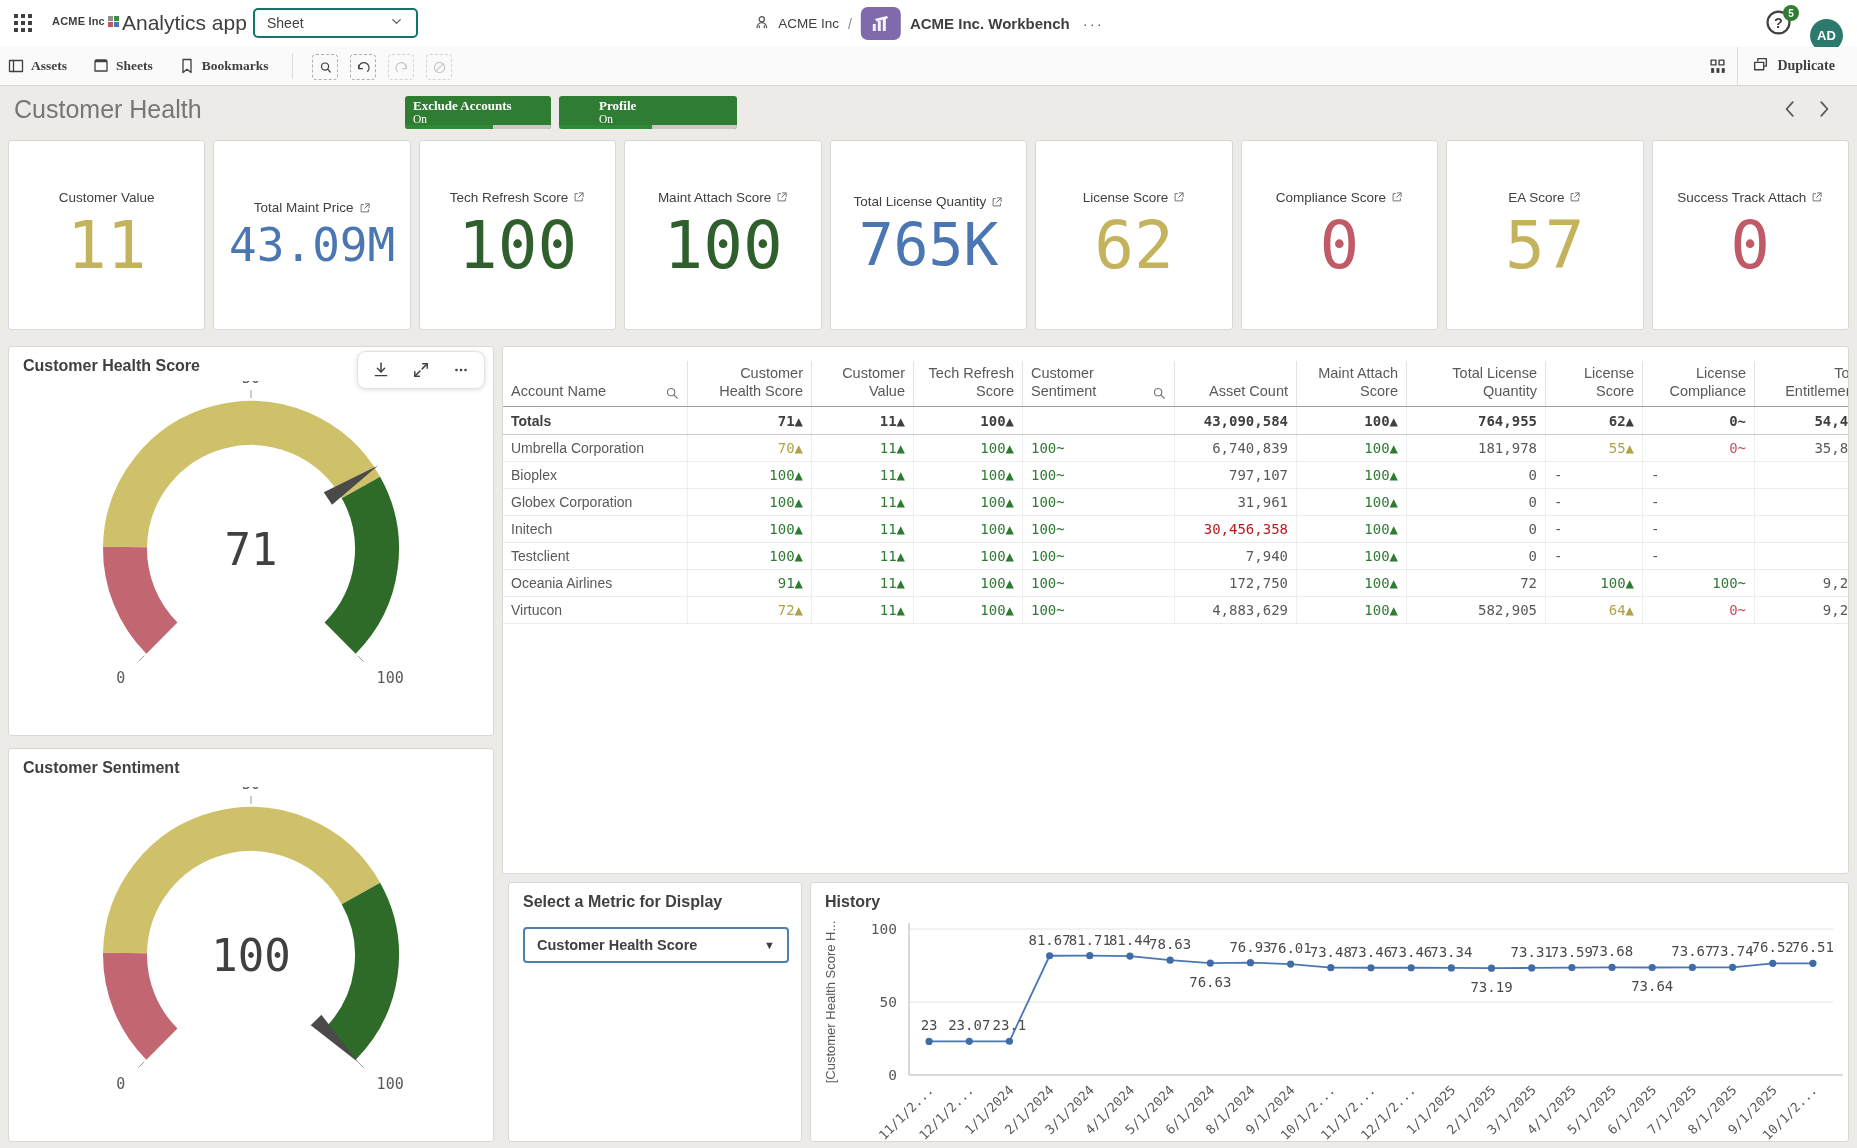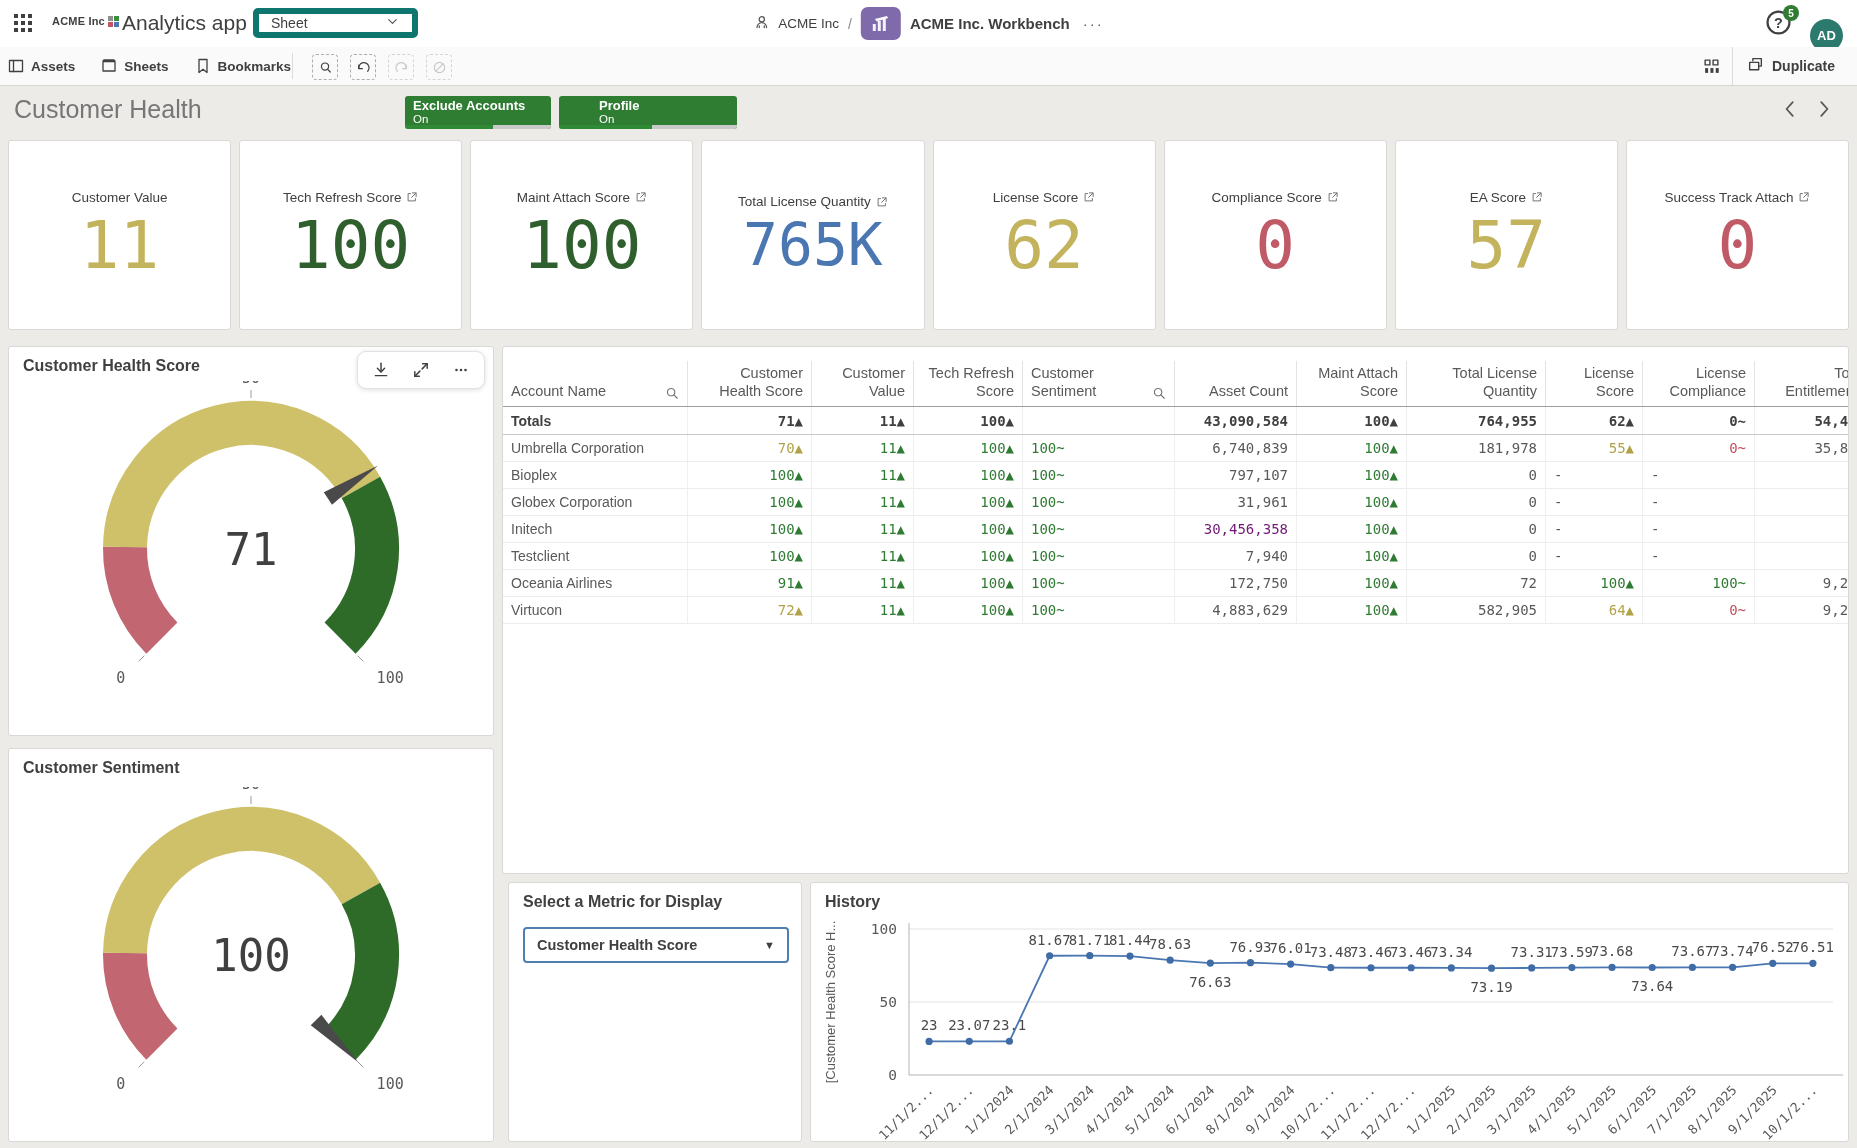--- a/index.html
+++ b/index.html
@@ -6,32 +6,32 @@
   #app{position:relative;width:1857px;height:1148px;background:#edebe8;overflow:hidden;}
   .mono{font-family:"DejaVu Sans Mono",monospace;}
   
   #topbar{position:absolute;left:0;top:0;width:1857px;height:47px;background:#fff;border-bottom:1px solid #d9d9d9;}
   #grid-menu{position:absolute;left:12px;top:12px;width:24px;height:24px;cursor:pointer;}
   #logo{position:absolute;left:52px;top:15px;display:flex;align-items:center;gap:3px;}
   #logo .logo-text{font-size:11px;font-weight:700;color:#404040;letter-spacing:.2px;}
   .logo-sq{width:11px;height:11px;display:grid;grid-template-columns:5px 5px;grid-template-rows:5px 5px;gap:1px;}
   .logo-sq i{display:block;}
   #app-title{position:absolute;left:122px;top:11px;font-size:21px;color:#404040;}
-  #sheet-select{position:absolute;left:253px;top:8px;width:165px;height:30px;border:6px solid #0f766e;border-radius:5px;background:#fff;display:flex;align-items:center;justify-content:space-between;padding:0 12px;box-sizing:border-box;font-size:14px;color:#404040;cursor:pointer;}
+  #sheet-select{position:absolute;left:253px;top:8px;width:165px;height:30px;border:2px solid #0f766e;border-radius:5px;background:#fff;display:flex;align-items:center;justify-content:space-between;padding:0 12px;box-sizing:border-box;font-size:14px;color:#404040;cursor:pointer;}
   #crumbs{position:absolute;left:50%;top:0;height:47px;transform:translateX(-50%);display:flex;align-items:center;gap:9px;}
   #crumbs .org{font-size:13.5px;color:#404040;}
   #crumbs .slash{color:#8b8b8b;font-size:14px;}
   #wb-icon{width:40px;height:33px;border-radius:7px;background:#7f6bab;display:flex;align-items:center;justify-content:center;}
   #crumbs .wb{font-size:15px;font-weight:700;color:#404040;}
   #crumbs .dots{color:#595959;font-size:15px;letter-spacing:2px;margin-left:4px;cursor:pointer;}
   #help-wrap{position:absolute;right:62px;top:9px;width:30px;height:30px;cursor:pointer;}
   #help-badge{position:absolute;right:-4px;top:-4px;width:16px;height:16px;border-radius:50%;background:#2f7d32;color:#fff;font-size:10px;font-weight:700;display:flex;align-items:center;justify-content:center;}
   #avatar{position:absolute;right:14px;top:19px;width:33px;height:33px;border-radius:50%;background:#2b7a6d;color:#fff;font-size:13px;font-weight:700;display:flex;align-items:center;justify-content:center;cursor:pointer;}
   
-  #toolbar{position:absolute;left:0;top:47px;width:1857px;height:38px;background:#fafafa;border-bottom:1px solid #d6d6d6;}
+  #toolbar{position:absolute;left:0;top:47px;width:1857px;height:38px;background:#fafafa;border-bottom:1px solid #d6d6d6;font-family:Liberation Serif, serif;}
   #nav-tabs{position:absolute;left:8px;top:0;height:38px;display:flex;align-items:center;gap:26px;}
   .nav-tab{display:flex;align-items:center;gap:7px;font-size:13.5px;font-weight:700;color:#404040;cursor:pointer;}
   #tab-sep{position:absolute;left:292px;top:6px;width:1px;height:26px;background:#dcdcdc;}
   #sel-tools{position:absolute;left:312px;top:7px;display:flex;gap:12px;}
   .sel-tool{width:24px;height:24px;border:1px dashed #adadad;border-radius:4px;display:flex;align-items:center;justify-content:center;cursor:pointer;background:transparent;}
   .sel-tool.disabled{border-color:#d4d4d4;cursor:default;}
   #chips{position:absolute;left:405px;top:49px;display:flex;gap:8px;}
   .chip{width:146px;height:33px;border-radius:3px;overflow:hidden;cursor:pointer;position:relative;color:#fff;}
   .chip .chip-title{font-size:13px;font-weight:700;padding:3px 8px 0;line-height:14px;}
   .chip .chip-state{font-size:11.5px;padding:0 8px;line-height:13px;}
@@ -236,20 +236,31 @@
 
   <div id="kpi-row">
       <div class="kpi-card">
         <div class="kpi-label">
           <span>Customer Value</span>
         </div>
         <div class="kpi-value mono" style="color: rgb(194, 179, 92); font-size: 66px;">11</div>
       </div>
       <div class="kpi-card">
         <div class="kpi-label">
+          <span>Total Maint Price</span>
+          <svg width="12" height="12" viewBox="0 0 16 16">
+            <path d="M6 3.5 H2.8 v9.7 h9.7 V10" fill="none" stroke="#707070" stroke-width="1.3" stroke-linecap="round" stroke-linejoin="round"></path>
+            <path d="M8.5 2.5 h5 v5" fill="none" stroke="#707070" stroke-width="1.3" stroke-linecap="round" stroke-linejoin="round"></path>
+            <path d="M13.2 2.8 L7.5 8.5" fill="none" stroke="#707070" stroke-width="1.3" stroke-linecap="round" stroke-linejoin="round"></path>
+          </svg>
+        </div>
+        <div class="kpi-value mono" style="color: rgb(74, 119, 178); font-size: 46px;">43.09M</div>
+      </div>
+      <div class="kpi-card">
+        <div class="kpi-label">
           <span>Tech Refresh Score</span>
           <svg width="12" height="12" viewBox="0 0 16 16">
             <path d="M6 3.5 H2.8 v9.7 h9.7 V10" fill="none" stroke="#707070" stroke-width="1.3" stroke-linecap="round" stroke-linejoin="round"></path>
             <path d="M8.5 2.5 h5 v5" fill="none" stroke="#707070" stroke-width="1.3" stroke-linecap="round" stroke-linejoin="round"></path>
             <path d="M13.2 2.8 L7.5 8.5" fill="none" stroke="#707070" stroke-width="1.3" stroke-linecap="round" stroke-linejoin="round"></path>
           </svg>
         </div>
         <div class="kpi-value mono" style="color: rgb(46, 95, 44); font-size: 66px;">100</div>
       </div>
       <div class="kpi-card">
@@ -502,21 +513,21 @@
             <td class="mono" style="text-align: left; color: rgb(89, 89, 89);">-</td>
             <td class="mono" style="text-align: left; color: rgb(89, 89, 89);">-</td>
             <td class="mono" style="text-align: right; color: rgb(89, 89, 89);">0</td>
           </tr>
           <tr class="">
             <td class="acct-name" style="text-align: left;">Initech</td>
             <td class="mono" style="text-align: right; color: rgb(47, 123, 51);">100▲</td>
             <td class="mono" style="text-align: right; color: rgb(47, 123, 51);">11▲</td>
             <td class="mono" style="text-align: right; color: rgb(47, 123, 51);">100▲</td>
             <td class="mono" style="text-align: left; color: rgb(47, 123, 51);">100~</td>
-            <td class="mono" style="text-align: right; color: #701a75;">30,456,358</td>
+            <td class="mono" style="text-align: right; color: #b91c1c;">30,456,358</td>
             <td class="mono" style="text-align: right; color: rgb(47, 123, 51);">100▲</td>
             <td class="mono" style="text-align: right; color: rgb(89, 89, 89);">0</td>
             <td class="mono" style="text-align: left; color: rgb(89, 89, 89);">-</td>
             <td class="mono" style="text-align: left; color: rgb(89, 89, 89);">-</td>
             <td class="mono" style="text-align: right; color: rgb(89, 89, 89);">0</td>
           </tr>
           <tr class="">
             <td class="acct-name" style="text-align: left;">Testclient</td>
             <td class="mono" style="text-align: right; color: rgb(47, 123, 51);">100▲</td>
             <td class="mono" style="text-align: right; color: rgb(47, 123, 51);">11▲</td>

